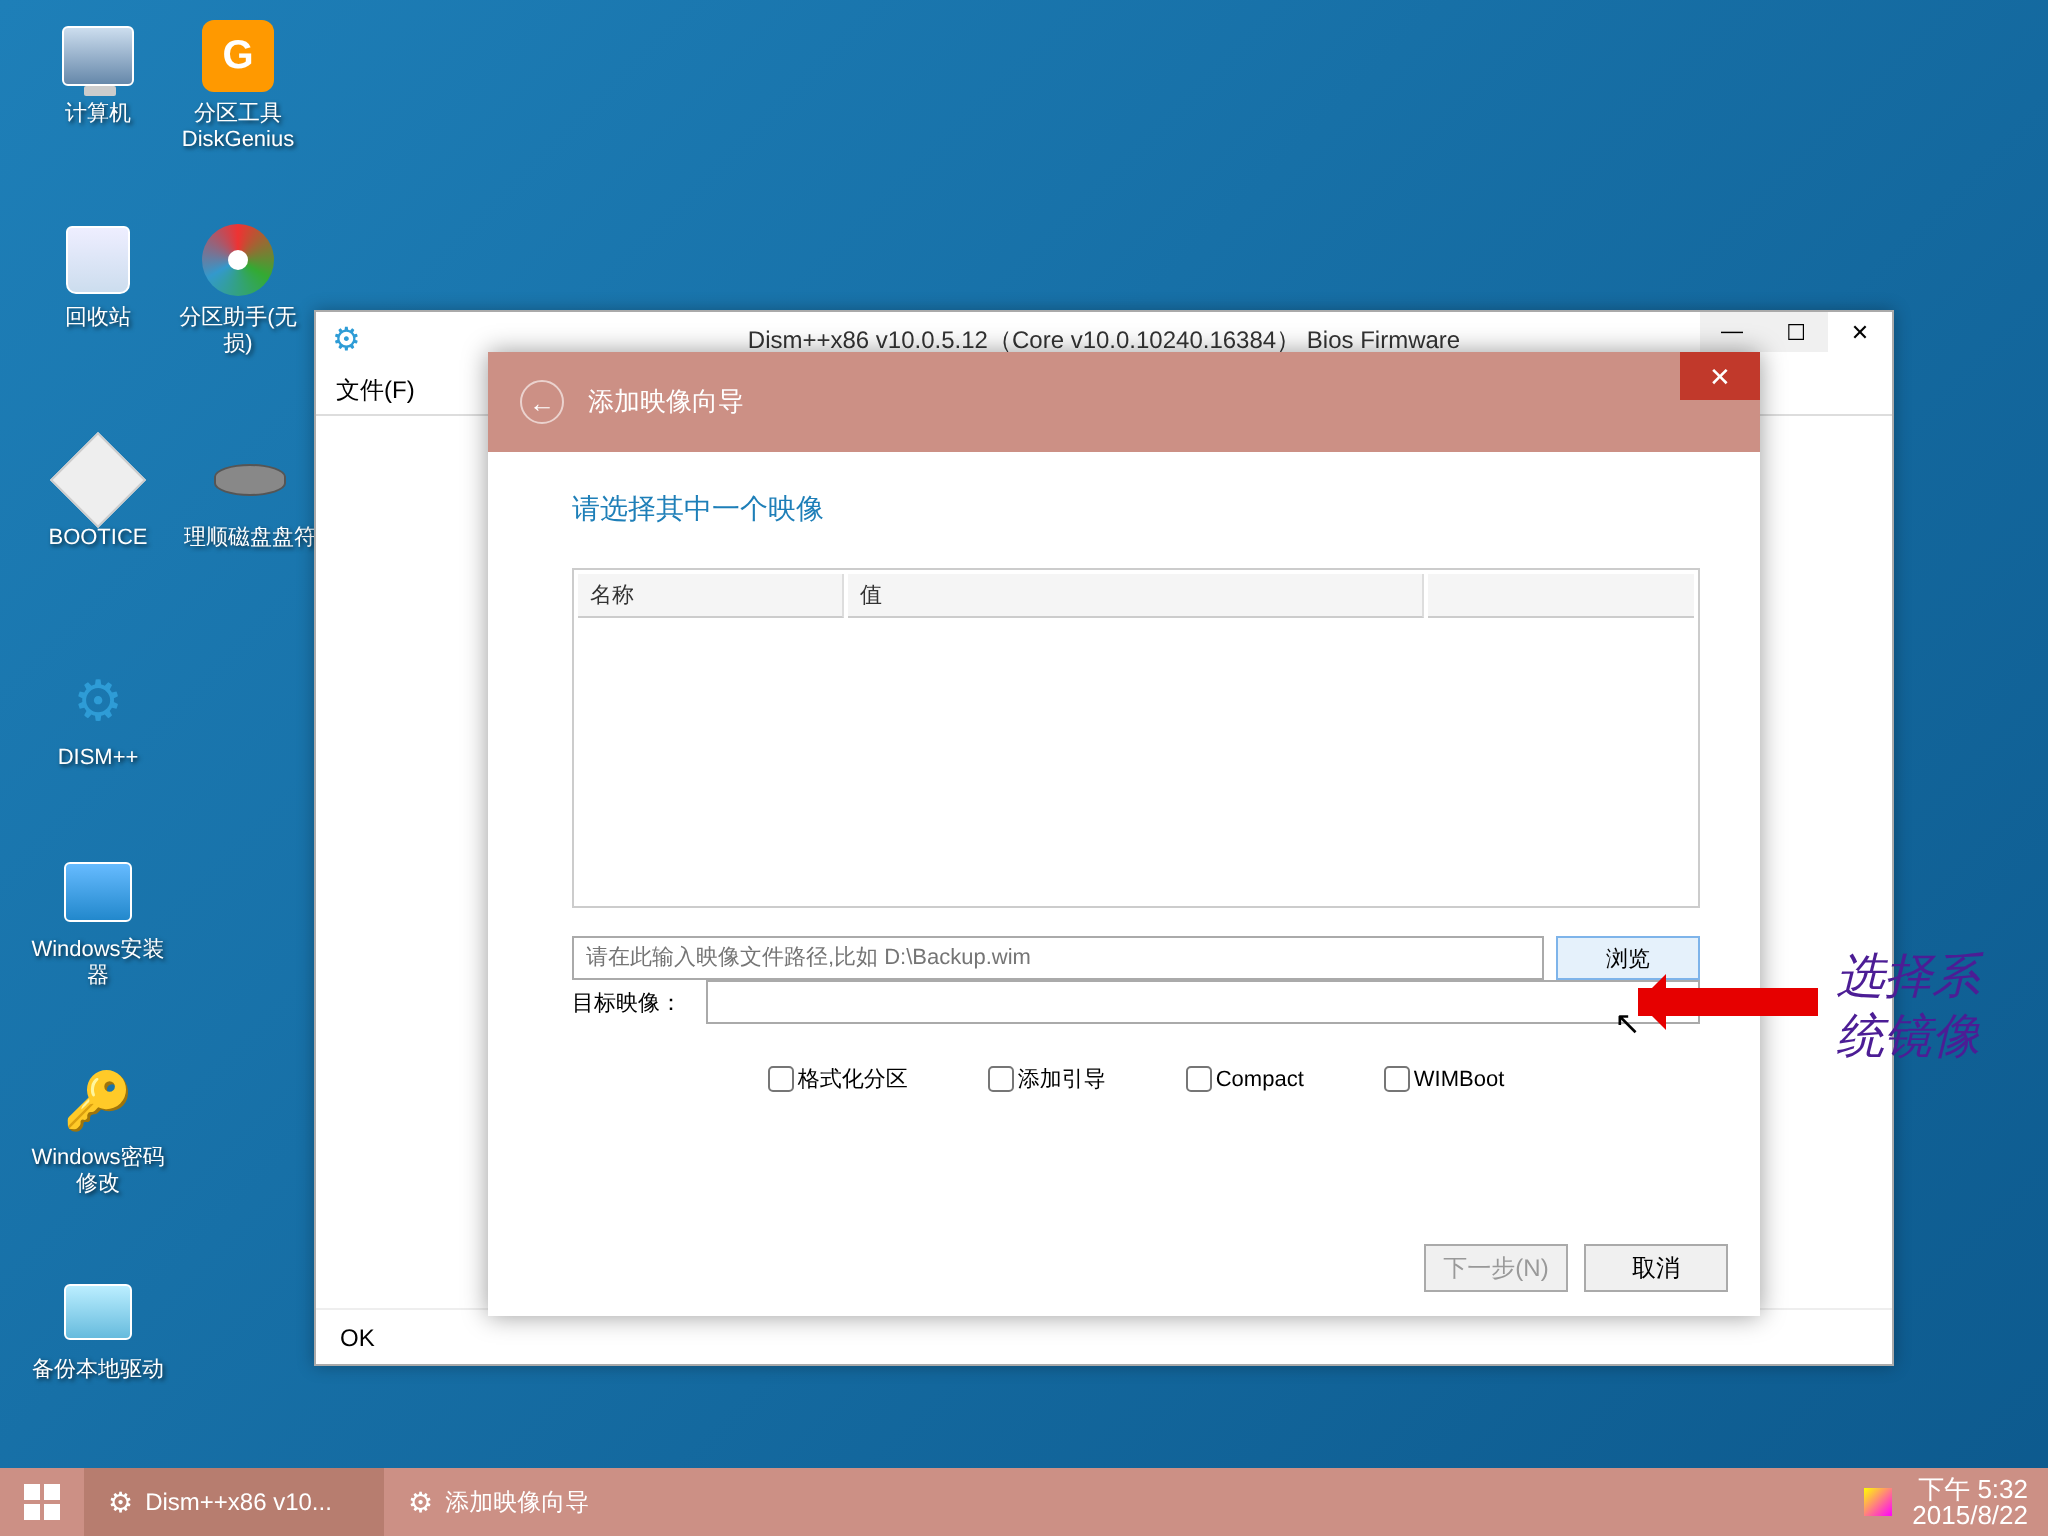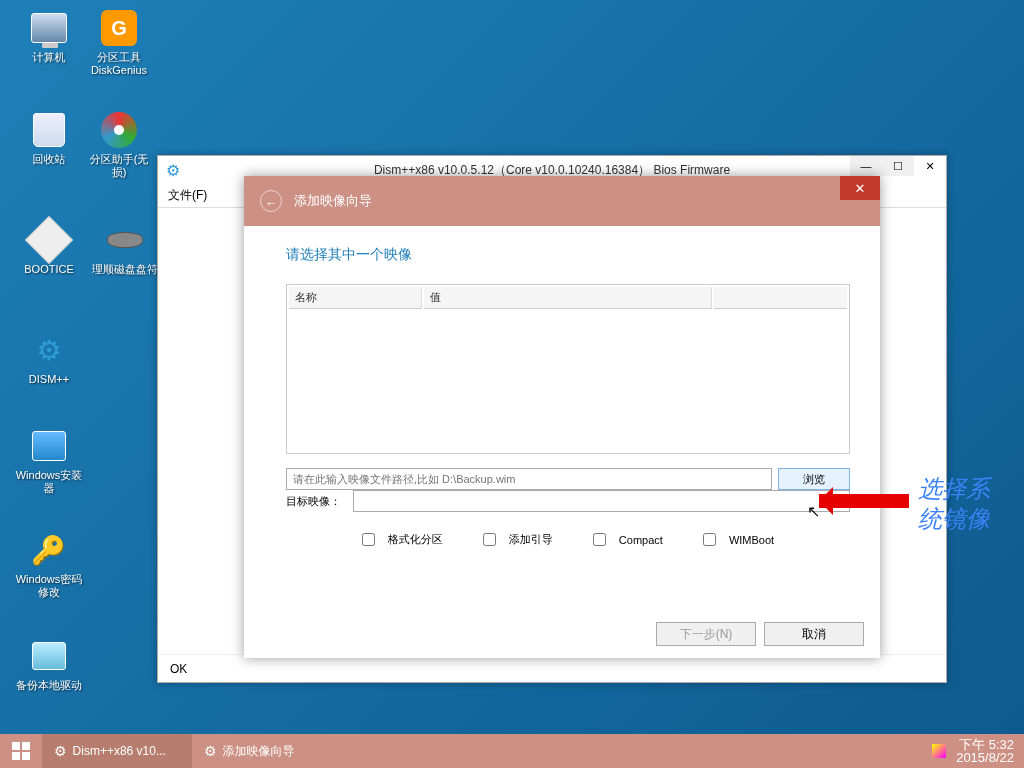--- a/index.html
+++ b/index.html
@@ -38,30 +38,30 @@
 .data-table th:nth-child(2) { width: 52%; }
 .data-table thead tr th:last-child { border-right: none; }
 .data-table tbody td { height: 140px; }
 .input-row { display: flex; margin-top: 14px; gap: 6px; }
 .path-input { flex: 1; border: 1px solid #aaa; padding: 3px 6px; font-size: 11px; color: #888; height: 22px; }
 .browse-btn { width: 72px; height: 22px; border: 1px solid #7eb4ea; background: #e5f1fb; font-size: 11px; cursor: pointer; }
 .target-row { display: flex; align-items: center; gap: 12px; font-size: 11px; }
 .target-row label { min-width: 54px; }
 .target-select { flex: 1; height: 22px; border: 1px solid #aaa; background: #fff; font-size: 11px; }
 .checkbox-row { margin-top: 20px; display: flex; gap: 40px; justify-content: center; font-size: 11px; }
-.checkbox-row label { display: flex; align-items: center; gap: 13px; cursor: pointer; }
+.checkbox-row label { display: flex; align-items: center; gap: 2px; cursor: pointer; }
 .checkbox-row input { width: 13px; height: 13px; }
 .dialog-footer { position: absolute; bottom: 12px; right: 16px; display: flex; gap: 8px; }
-.dialog-footer button { width: 100px; height: 24px; border: 1px solid #aaa; background: #f0f0f0; font-size: 12px; cursor: pointer; }
+.dialog-footer button { width: 72px; height: 24px; border: 1px solid #aaa; background: #f0f0f0; font-size: 12px; cursor: pointer; }
 .dialog-footer button:disabled { color: #999; }
 
 
 .annotation-arrow { position: absolute; left: 819px; top: 494px; width: 90px; height: 14px; background: #e60000; }
 .annotation-arrow::before { content: ""; position: absolute; left: -14px; top: -7px; border: 14px solid transparent; border-right-color: #e60000; }
-.annotation-text { position: absolute; left: 918px; top: 474px; font-size: 24px; color: #3b82f6; font-family: "KaiTi", serif; font-style: italic; line-height: 30px; }
+.annotation-text { position: absolute; left: 918px; top: 474px; font-size: 24px; color: #4c1d95; font-family: "KaiTi", serif; font-style: italic; line-height: 30px; }
 
 
 .cursor { position: absolute; left: 807px; top: 502px; font-size: 16px; color: #000; pointer-events:none; }
 
 
 .taskbar { position: absolute; bottom: 0; left: 0; right: 0; height: 34px; background: #cc9085; display: flex; align-items: stretch; }
 .start-btn { width: 42px; display: flex; align-items: center; justify-content: center; color: #fff; cursor: pointer; }
 .start-btn svg { fill:#fff; }
 .task-item { display: flex; align-items: center; padding: 0 12px; color: #fff; font-size: 12px; cursor: pointer; gap: 6px; min-width: 150px; }
 .task-item.active { background: #b77d6f; }

